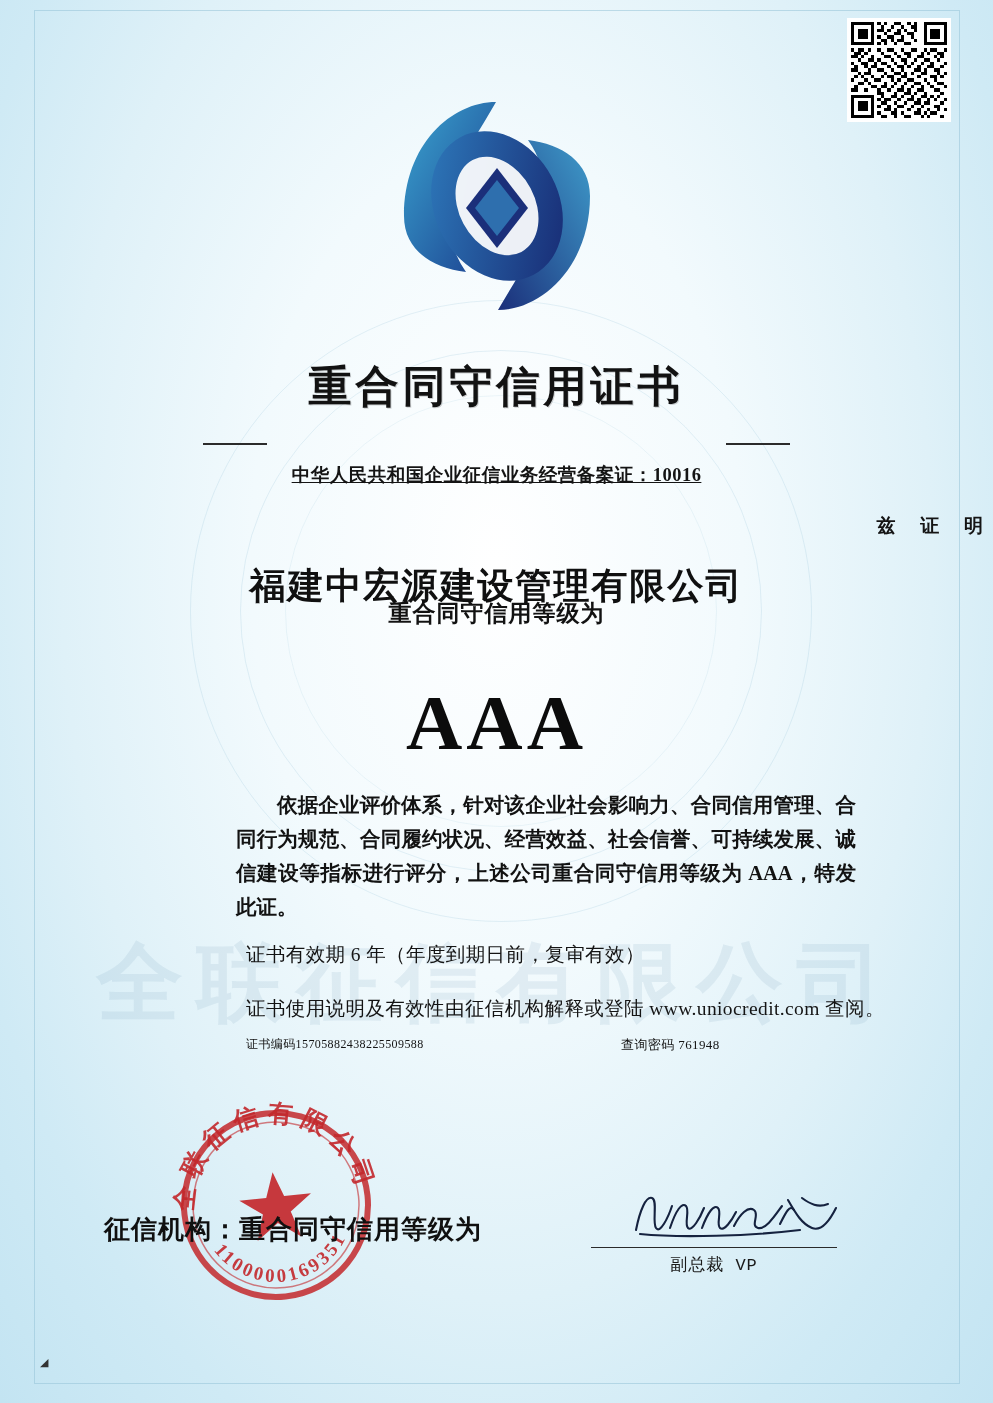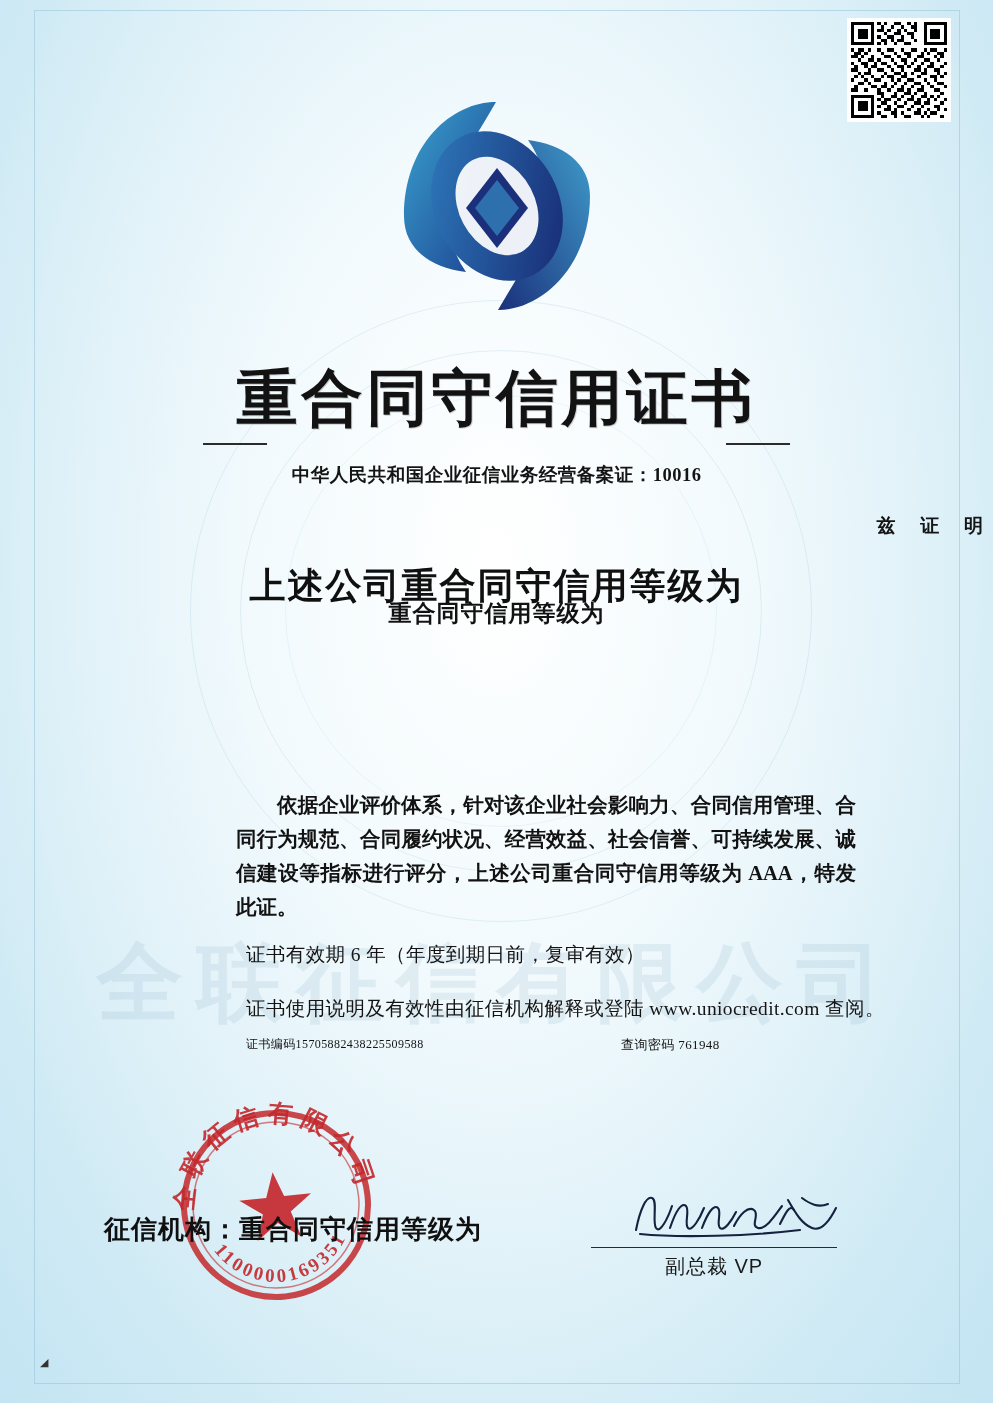--- a/index.html
+++ b/index.html
@@ -84,21 +84,21 @@
 
   
   .title {
     position: absolute;
     left: 0;
     top: 358px;
     width: 993px;
     text-align: center;
     font-family: "DejaVu Serif", "Liberation Serif", serif;
     font-weight: bold;
-    font-size: 61px;
+    font-size: 43px;
     letter-spacing: 4px;
     color: #121212;
     text-shadow: 1px 1px 0 rgba(0,0,0,0.18);
   }
 
   .title-rule {
     position: absolute;
     top: 443px;
     height: 2px;
     background: #2b2b2b;
@@ -110,20 +110,21 @@
     position: absolute;
     left: 0;
     top: 462px;
     width: 993px;
     text-align: center;
     font-family: "Liberation Serif", serif;
     font-weight: bold;
     font-size: 18.5px;
     letter-spacing: 0.5px;
     color: #141414;
+    text-decoration: underline;
   }
 
   .hereby {
     position: absolute;
     left: 0;
     top: 513px;
     width: 993px;
     text-align: right;
     font-family: "Liberation Serif", serif;
     font-weight: bold;
@@ -235,22 +236,22 @@
     top: 1184px;
     width: 220px;
     height: 62px;
   }
   .sign-title {
     position: absolute;
     left: 591px;
     top: 1253px;
     width: 246px;
     text-align: center;
-    font-family: Liberation Sans, sans-serif;
-    font-size: 20px;
+    font-family: Liberation Mono, monospace;
+    font-size: 17px;
     letter-spacing: 1px;
     color: #1a1a1a;
   }
 
   .corner-mark {
     position: absolute;
     left: 40px;
     top: 1358px;
     width: 9px;
     height: 9px;
@@ -517,22 +518,23 @@
       <path d="M105 84 L127 112 L105 140 L83 112 Z" fill="#2e6fae"></path>
     </svg>
   </div>
 
   <div class="title">重合同守信用证书</div>
   <div class="title-rule left"></div>
   <div class="title-rule right"></div>
 
   <div class="record-no">中华人民共和国企业征信业务经营备案证：10016</div>
   <div class="hereby">兹 证 明</div>
-  <div class="company">上述公司重合同守信用等级为</div>
+  <div class="company">福建中宏源建设管理有限公司</div>
   <div class="grade-label">重合同守信用等级为</div>
+  <div class="grade-value">AAA</div>
 
   <div class="body-text">依据企业评价体系，针对该企业社会影响力、合同信用管理、合同行为规范、合同履约状况、经营效益、社会信誉、可持续发展、诚信建设等指标进行评分，上述公司重合同守信用等级为 AAA，特发此证。</div>
 
   <div class="meta validity">证书有效期 6 年（年度到期日前，复审有效）</div>
   <div class="meta usage-note">证书使用说明及有效性由征信机构解释或登陆 www.uniocredit.com 查阅。</div>
   <div class="meta cert-no">证书编码15705882438225509588</div>
   <div class="meta query-pass">查询密码 761948</div>
 
   <div class="seal">
     <svg width="214" height="214" viewBox="0 0 214 214">

